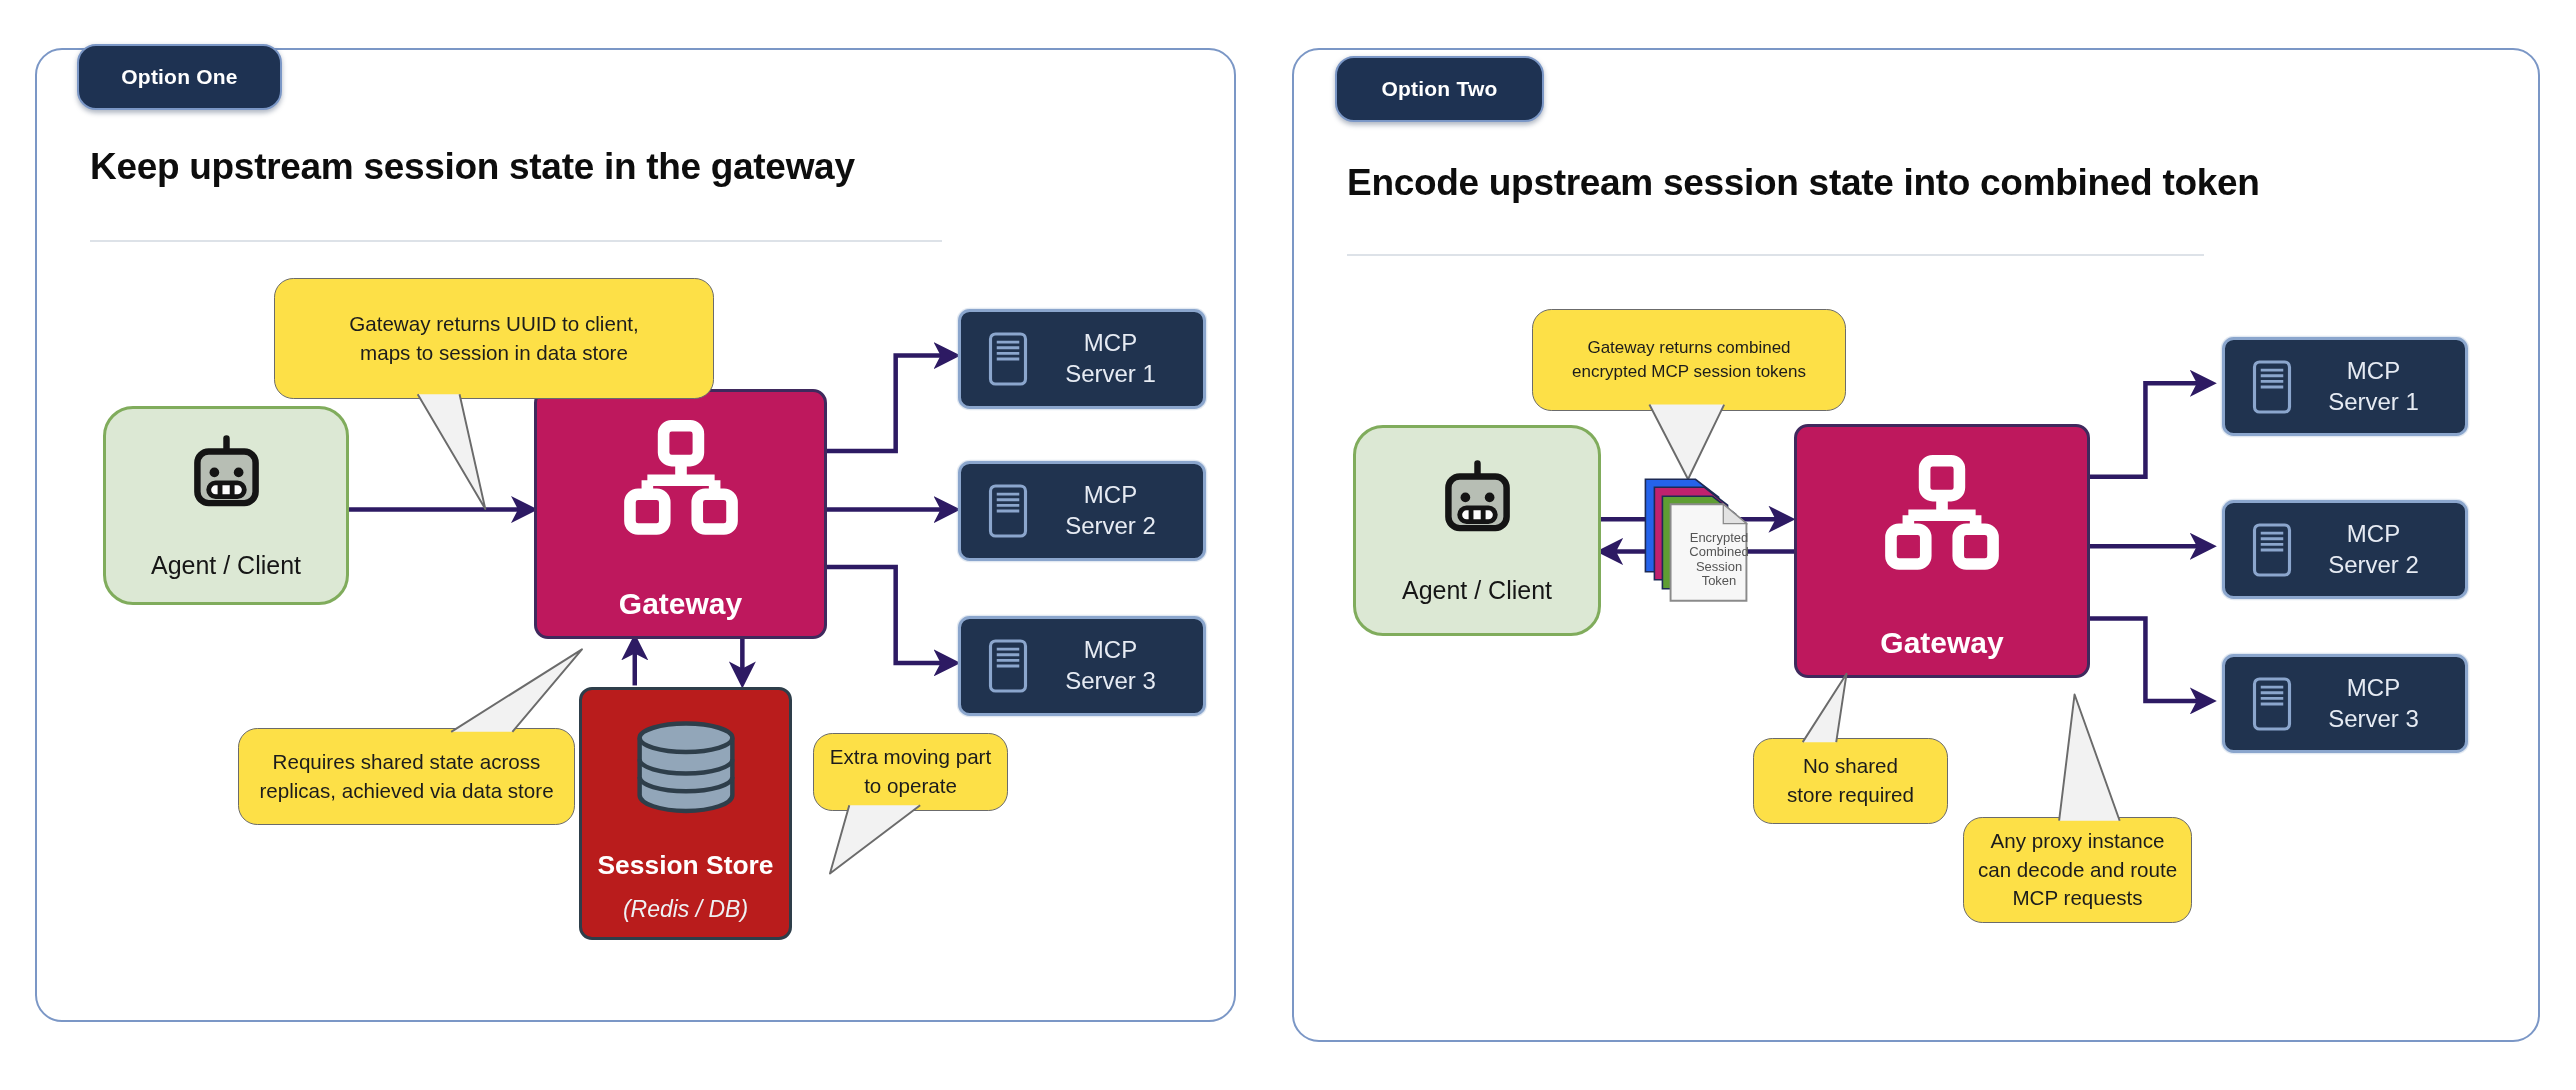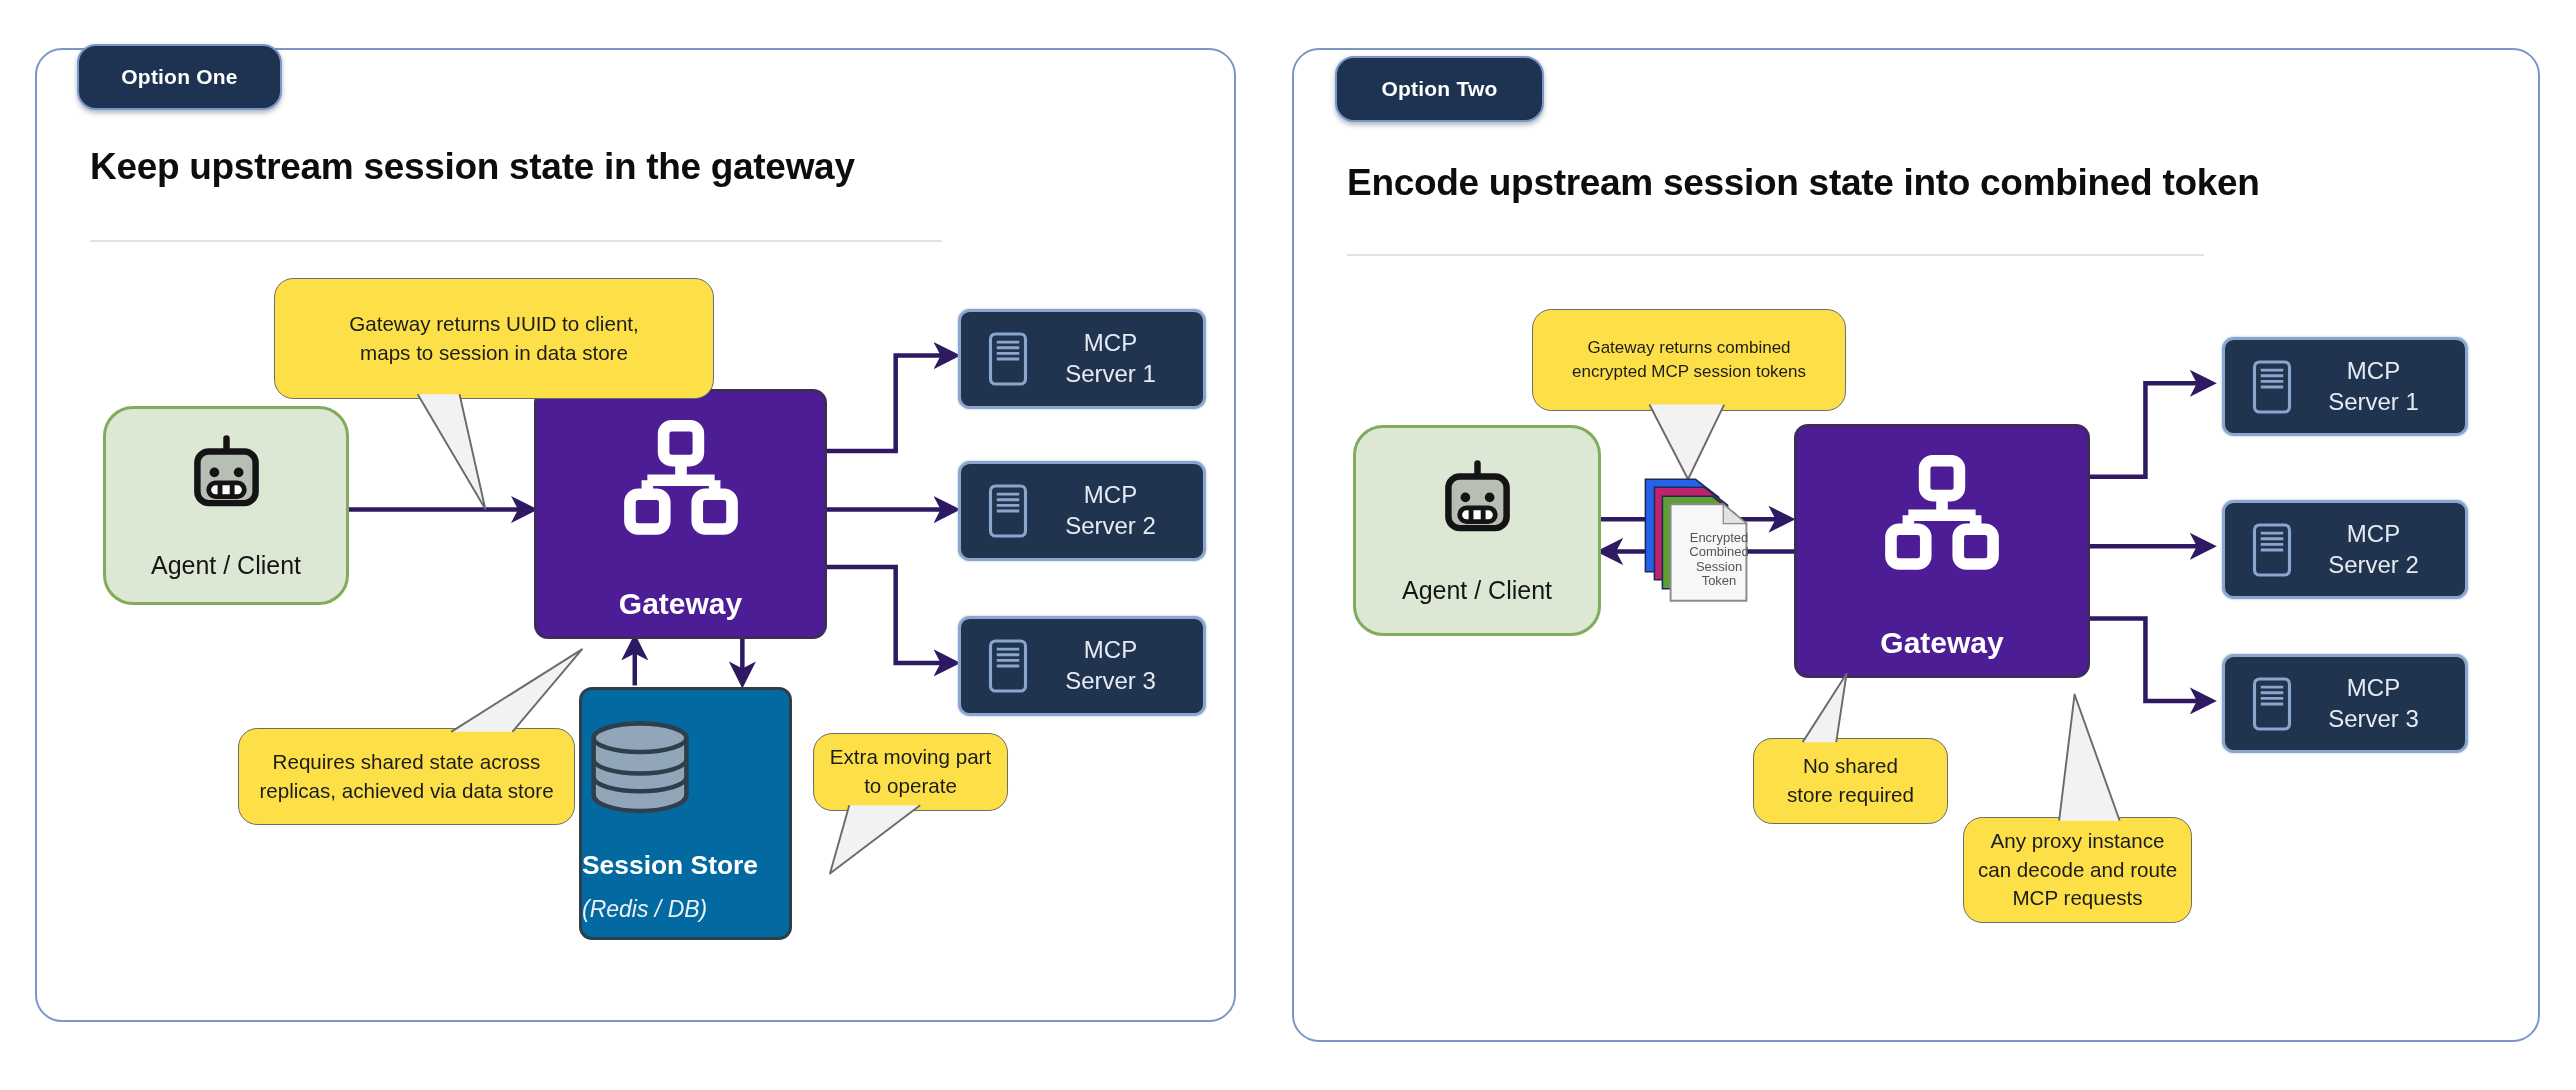--- a/index.html
+++ b/index.html
@@ -15,31 +15,31 @@
     z-index:6;box-shadow:0 2.6px 5.2px rgba(30,50,82,.35);letter-spacing:0.2px;
   }
   .ptitle{font-size:37px;font-weight:700;color:#0d0d0d;letter-spacing:-0.3px;z-index:2;white-space:nowrap}
   .rule{height:1.9px;background:#dde2e8;z-index:2}
   .node{z-index:2}
   .agent{
     background:#dce8d4;border:3.9px solid #80ac5c;border-radius:30px;
     display:flex;flex-direction:column;align-items:center;justify-content:center;gap:22px;
   }
   .agent-label{font-size:25px;color:#161616}
-  .gateway{background:#4c1d95;border:3.9px solid #3f295d;border-radius:14px}
+  .gateway{background:#be185d;border:3.9px solid #3f295d;border-radius:14px}
   .gateway-icon{position:absolute;top:28px;left:50%;transform:translateX(-50%)}
   .gateway-label{color:#fff;font-weight:700;font-size:30px;position:absolute;bottom:15.5px;width:100%;text-align:center}
   .server{
     background:#20334f;border:3.2px solid #8ba6cd;border-radius:11.6px;
     display:flex;align-items:center;color:#e6ebf3;font-size:24px;line-height:1.28;
     box-shadow:0 0 0 1.3px rgba(139,166,205,.25);
   }
   .server-icon{margin-left:27px;flex:0 0 auto}
   .server-text{flex:1;text-align:center;padding-right:10px}
-  .store{background:#0369a1;border:3.2px solid #2e3e4a;border-radius:13px;display:flex;flex-direction:column;}
+  .store{background:#b91c1c;border:3.2px solid #2e3e4a;border-radius:13px;display:flex;flex-direction:column;align-items:center}
   .store-icon{margin-top:30px}
   .store-name{color:#fff;font-weight:700;font-size:26.4px;margin-top:23px}
   .store-sub{color:#eef1f4;font-style:italic;font-size:23px;margin-top:15px}
   .bubble{
     background:#fde047;border:1.9px solid #6b6b6b;border-radius:19.3px;
     display:flex;flex-direction:column;align-items:center;justify-content:center;
     font-size:20.6px;color:#1c1c1c;line-height:1.4;text-align:center;z-index:3;
   }
   #arrows{z-index:1;pointer-events:none}
   #tails{z-index:4;pointer-events:none}

